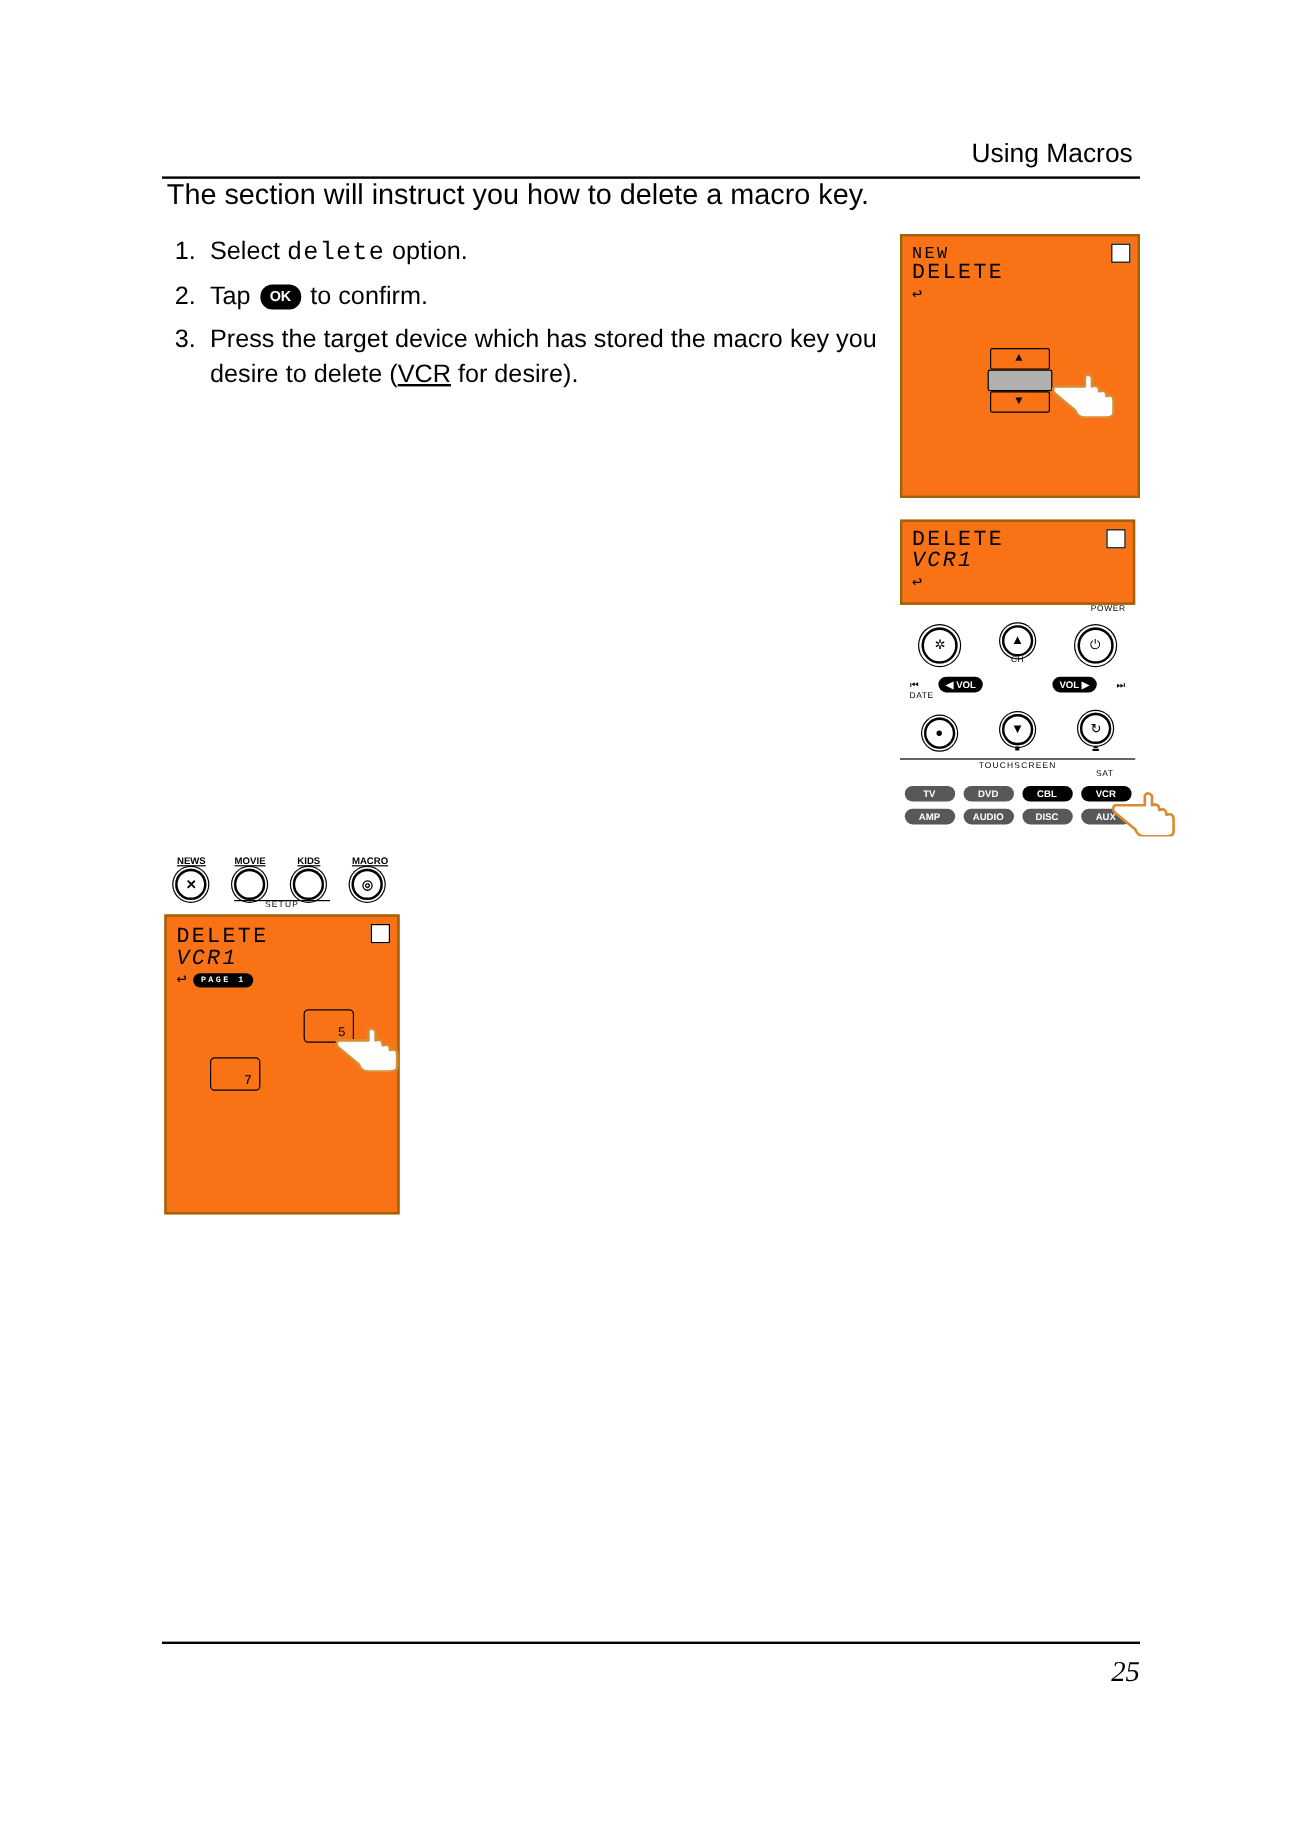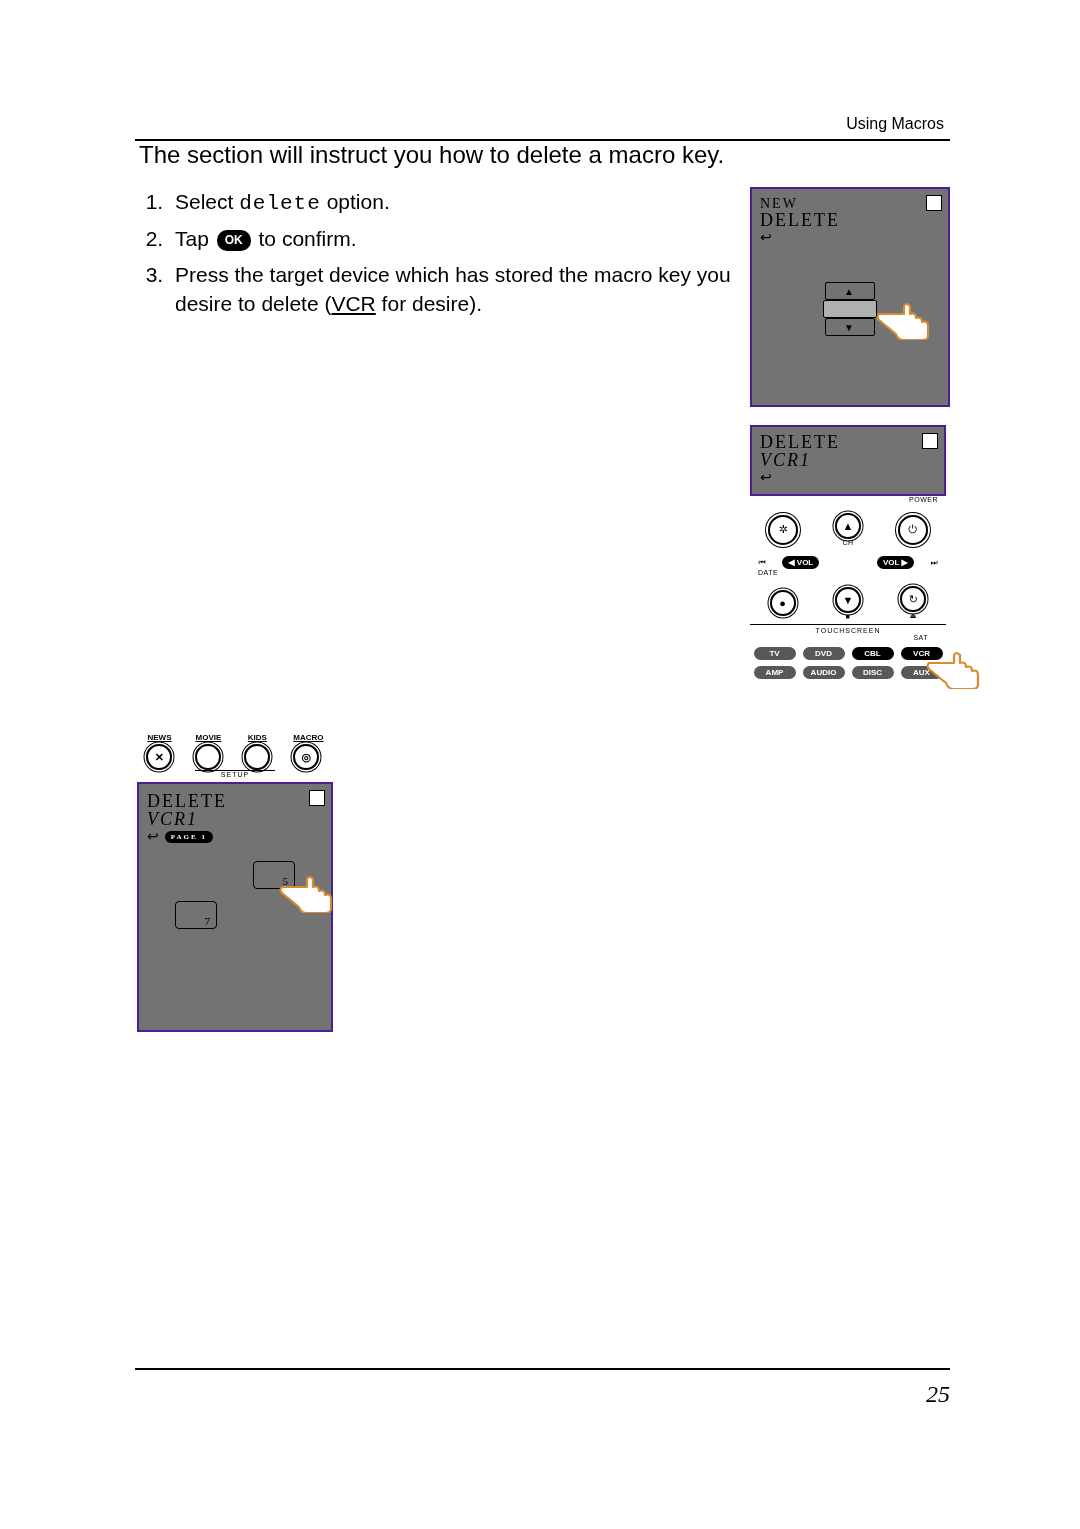--- a/index.html
+++ b/index.html
@@ -20,21 +20,21 @@
     left: 135px;
     right: 130px;
     top: 115px;
     bottom: 115px;
   }
   .top-rule   { border-top: 2px solid #000; }
   .bot-rule   { border-top: 2px solid #000; position: absolute; left:0; right:0; bottom: 44px; }
   .running-head {
     display: flex;
     justify-content: flex-end;
-    font-size: 16px;
+    font-size: 22px;
     padding: 0 6px 6px 0;
   }
   .section-title {
     color: #c00000;
     font-weight: 800;
     font-family: Arial, Helvetica, sans-serif;
     font-size: 28px;
     letter-spacing: 0.5px;
     margin: 60px 0 18px 4px;
   }
@@ -85,27 +85,27 @@
     margin: 0 2px;
   }
   .fig {
     width: 200px;
     flex: 0 0 200px;
   }
   .fig-stack > * + * { margin-top: 18px; }
 
   
   .lcd {
-    border: 2px solid #4c1d95;
+    border: 2px solid #a16207;
     width: 180px;
     padding: 8px;
-    font-family: Liberation Serif, serif;
+    font-family: Liberation Mono, monospace;
     font-size: 14px;
     letter-spacing: 2px;
-    background: #737373;
+    background: #f97316;
     position: relative;
   }
   .lcd .scroll-ind {
     position: absolute; right: 6px; top: 6px;
     width: 14px; height: 14px; border: 1.5px solid #000;
     background: #fff;
   }
   .lcd .line1 { line-height: 1; }
   .lcd .line2 { font-size: 18px; line-height: 1; }
   .lcd .back-icon { font-size: 14px; }
@@ -166,21 +166,21 @@
     font-size: 8px; font-weight: 700;
     padding: 2px 8px; min-width: 26px; text-align: center;
   }
   .ts-label { font-size: 7px; letter-spacing: 1px; text-align: center; margin-top: 4px; border-top: 1px solid #000; padding-top: 2px;}
 
   
   .macro-head {
     display: flex; justify-content: space-around; align-items: flex-end;
     font-size: 8px; font-weight: 700;
   }
-  .macro-head .col { text-align: center; margin-top: 28px; }
+  .macro-head .col { text-align: center; }
   .macro-head .knob { margin-top: 2px; }
   .fig3 .lcd { width: 176px; margin: 4px auto 0 auto; }
   .keygrid {
     margin: 16px auto 0 auto; width: 120px;
     position: relative;
     height: 90px;
   }
   .key {
     position: absolute; width: 40px; height: 26px;
     border: 1.5px solid #000; border-radius: 4px;

